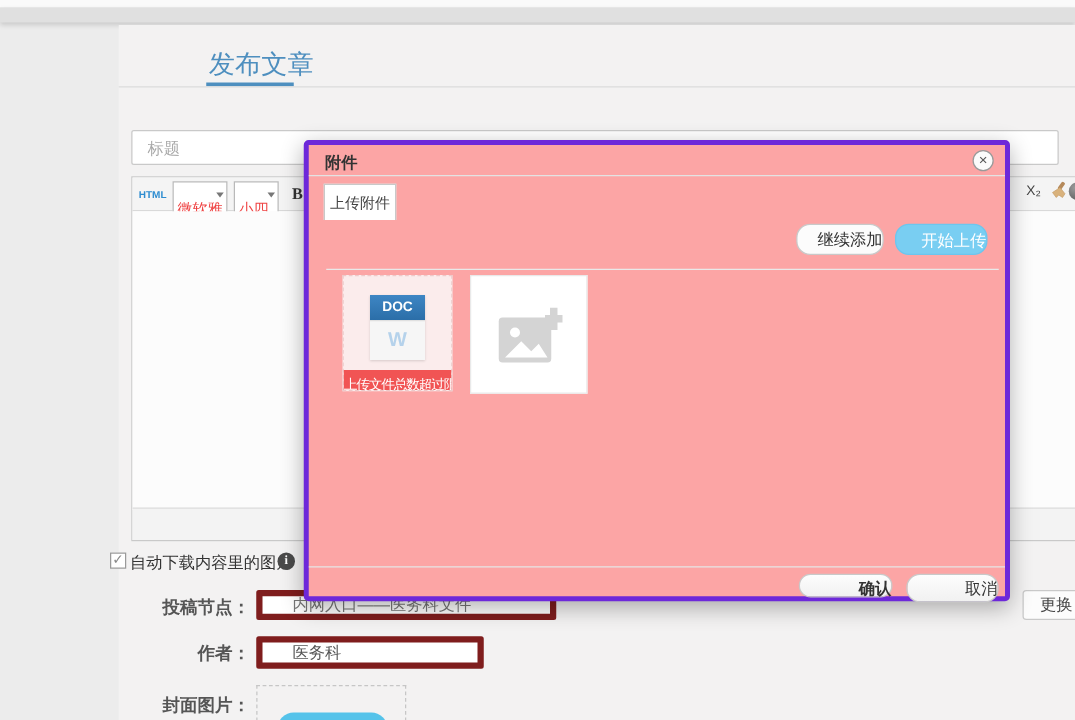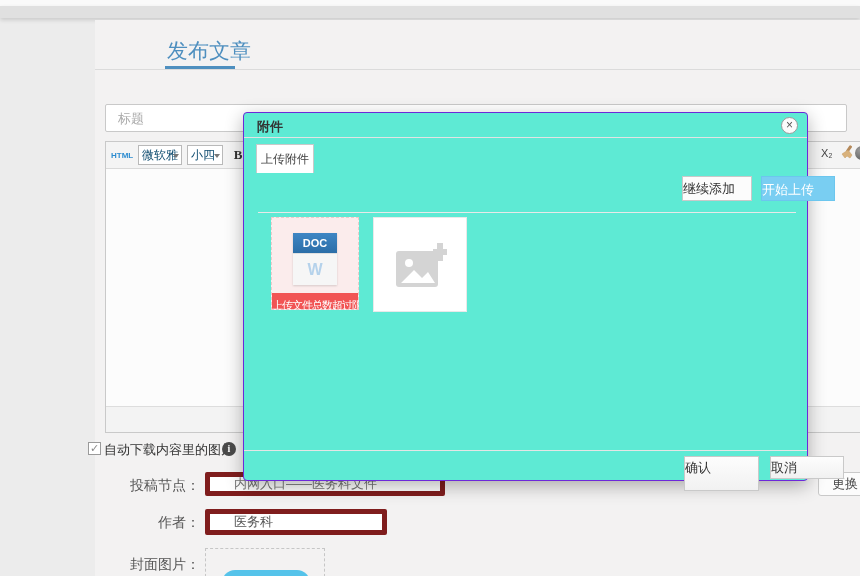--- a/index.html
+++ b/index.html
@@ -28,22 +28,22 @@
   .title-input::placeholder { color:#a9a9a9; }
 
   
   .editor { left:105px; top:141px; width:762px; height:292px;
     border:1px solid #c9c9c9; background:#fbfbfb; }
   .ed-toolbar { position:absolute; left:0; top:0; width:100%; height:27px;
     background:#f4f4f4; border-bottom:1px solid #d9d9d9; }
   .html-label { position:absolute; left:5px; top:9px; font-size:8px; font-weight:bold;
     color:#2d8cd0; letter-spacing:0; }
   .ed-select { position:absolute; top:3px; height:20px; background:#fff;
-    border:1px solid #b9b9b9; font-size:12px; color:#0c4a6e; line-height:18px;
-    padding:0 3px; cursor:pointer; white-space:nowrap; overflow:hidden; }
+    border:1px solid #b9b9b9; font-size:12px; color:#ef4444; line-height:18px;
+    padding:12px 3px; cursor:pointer; white-space:nowrap; overflow:hidden; }
   .sel-font { left:32px; width:44px; }
   .sel-size { left:81px; width:36px; }
   .sel-arrow { position:absolute; right:2px; top:8px; width:0; height:0;
     border-left:3px solid transparent; border-right:3px solid transparent;
     border-top:4px solid #777; }
   .ed-btn { position:absolute; top:4px; width:16px; height:18px; text-align:center;
     font-family:"Liberation Serif","DejaVu Serif",serif; font-size:13px; color:#333;
     cursor:pointer; line-height:18px; }
   .btn-bold { left:124px; font-weight:bold; }
   .btn-italic { left:142px; font-style:italic; }
@@ -61,52 +61,52 @@
   
   .chk { left:88px; top:442px; width:13px; height:13px; border:1px solid #9a9a9a;
     background:#fff; font-size:11px; line-height:11px; text-align:center;
     color:#8a8a8a; font-weight:bold; cursor:pointer; }
   .chk-label { left:104px; top:441px; font-size:13px; color:#333; }
   .info-icon { left:222px; top:442px; width:14px; height:14px; border-radius:50%;
     background:#4a4a4a; color:#fff; font-size:10px; font-weight:bold;
     text-align:center; line-height:14px; font-family:"Liberation Serif",serif; cursor:pointer; }
 
   
-  .f-label { width:140px; text-align:right; font-size:14px; font-weight:normal; color:#555; }
+  .f-label { width:140px; text-align:right; font-size:14px; font-weight:bold; color:#555; }
   .lbl-node { left:60px; top:477px; }
   .lbl-author { left:60px; top:514px; }
   .lbl-cover { left:60px; top:556px; }
   .f-input { border:5px solid #7f1d1d; border-radius:2px; background:#fff;
     font-size:13px; color:#777; padding:0 24px; outline:none; }
   .inp-node { left:205px; top:472px; width:240px; height:24px; }
   .inp-author { left:205px; top:509px; width:182px; height:26px; color:#555; }
   .btn-change { left:818px; top:472px; width:54px; height:24px; background:#fcfcfc;
     border:1px solid #c9c9c9; border-radius:3px; font-size:13px; color:#444;
     text-align:center; line-height:22px; cursor:pointer; }
   .cover-box { left:205px; top:548px; width:120px; height:60px;
     border:1px dashed #c6c6c6; }
   .btn-upload-cover { left:222px; top:570px; width:88px; height:26px;
     border-radius:13px; background:#55c3ea; cursor:pointer; }
 
   
-  .modal { left:243px; top:112px; width:565px; height:369px; background:#5eead4;
-    border:1px solid #6d28d9; border-radius:4px;
+  .modal { left:243px; top:112px; width:565px; height:369px; background:#fca5a5;
+    border:4px solid #6d28d9; border-radius:4px;
     box-shadow:0 5px 18px rgba(0,0,0,.30); }
   .m-header { position:absolute; left:0; top:0; width:100%; height:25px;
     border-bottom:1px solid #e3e3e3; }
   .m-title { position:absolute; left:13px; top:5px; font-size:13px; font-weight:bold; color:#333; }
   .m-close { position:absolute; right:9px; top:4px; width:17px; height:17px;
     border:1px solid #9a9a9a; border-radius:50%; background:#fbfbfb;
     text-align:center; line-height:15px; font-size:12px; color:#555; cursor:pointer; }
   .m-tab { position:absolute; left:12px; top:31px; width:58px; height:29px;
     border:1px solid #c9c9c9; border-bottom:none; background:#fff;
     font-size:12px; color:#444; text-align:center; line-height:28px; cursor:pointer; }
   .m-summary { position:absolute; left:14px; top:69px; font-size:13px; color:#555; }
-  .m-btn { position:absolute; height:25px; border-radius:0; font-size:13px;
-    text-align:left; cursor:pointer;margin-left:48px; }
+  .m-btn { position:absolute; height:25px; border-radius:11px; font-size:13px;
+    text-align:right; cursor:pointer; }
   .btn-continue { left:390px; top:63px; width:70px; line-height:23px;
     background:#fcfcfc; border:1px solid #c9c9c9; color:#333; }
   .btn-start { left:469px; top:63px; width:74px; line-height:25px;
     background:#79cef2; border:1px solid #6cc6ee; color:#fff; }
   .m-divider1 { position:absolute; left:14px; top:99px; width:538px; height:1px; background:#e9e9e9; }
 
   .tile-doc { position:absolute; left:27px; top:104px; width:88px; height:93px;
     background:#fbecec; border:1px dashed #edc9c9; cursor:pointer; }
   .doc-icon { position:absolute; left:21px; top:15px; width:44px; height:52px;
     box-shadow:0 1px 2px rgba(0,0,0,.15); }
@@ -116,22 +116,22 @@
     border-top:1px solid #e0e0e0; }
   .doc-w { font-size:16px; font-weight:bold; color:#b5d2eb; line-height:32px; }
   .doc-error { position:absolute; left:0; bottom:0; width:100%; height:16px;
     background:#f15454; color:#fff; font-size:11px; letter-spacing:-1px;
     line-height:24px; text-align:center; white-space:nowrap; overflow:hidden; }
   .tile-add { position:absolute; left:129px; top:104px; width:94px; height:95px;
     background:#fff; border:1px solid #e9e9e9; cursor:pointer; }
   .tile-add svg { position:absolute; left:20px; top:25px; }
 
   .m-divider2 { position:absolute; left:0px; top:337px; width:100%; height:1px; background:#e5e5e5; }
-  .btn-confirm { left:392px; top:343px; width:75px; line-height:21px; height:35px;
-    background:linear-gradient(#fdfdfd,#f1f1f1); border:1px solid #c9c9c9; color:#333; }
+  .btn-confirm { left:392px; top:343px; width:75px; line-height:21px; height:19px;
+    background:linear-gradient(#fdfdfd,#f1f1f1); border:1px solid #c9c9c9; color:#333;font-weight:bold; }
   .btn-cancel { left:478px; top:343px; width:74px; line-height:21px; height:23px;
     background:linear-gradient(#fdfdfd,#f1f1f1); border:1px solid #c9c9c9; color:#333; }
 </style>
 </head>
 <body>
 
 <div class="abs top-white"></div>
 <div class="abs top-band"></div>
 <div class="abs panel"></div>
 

